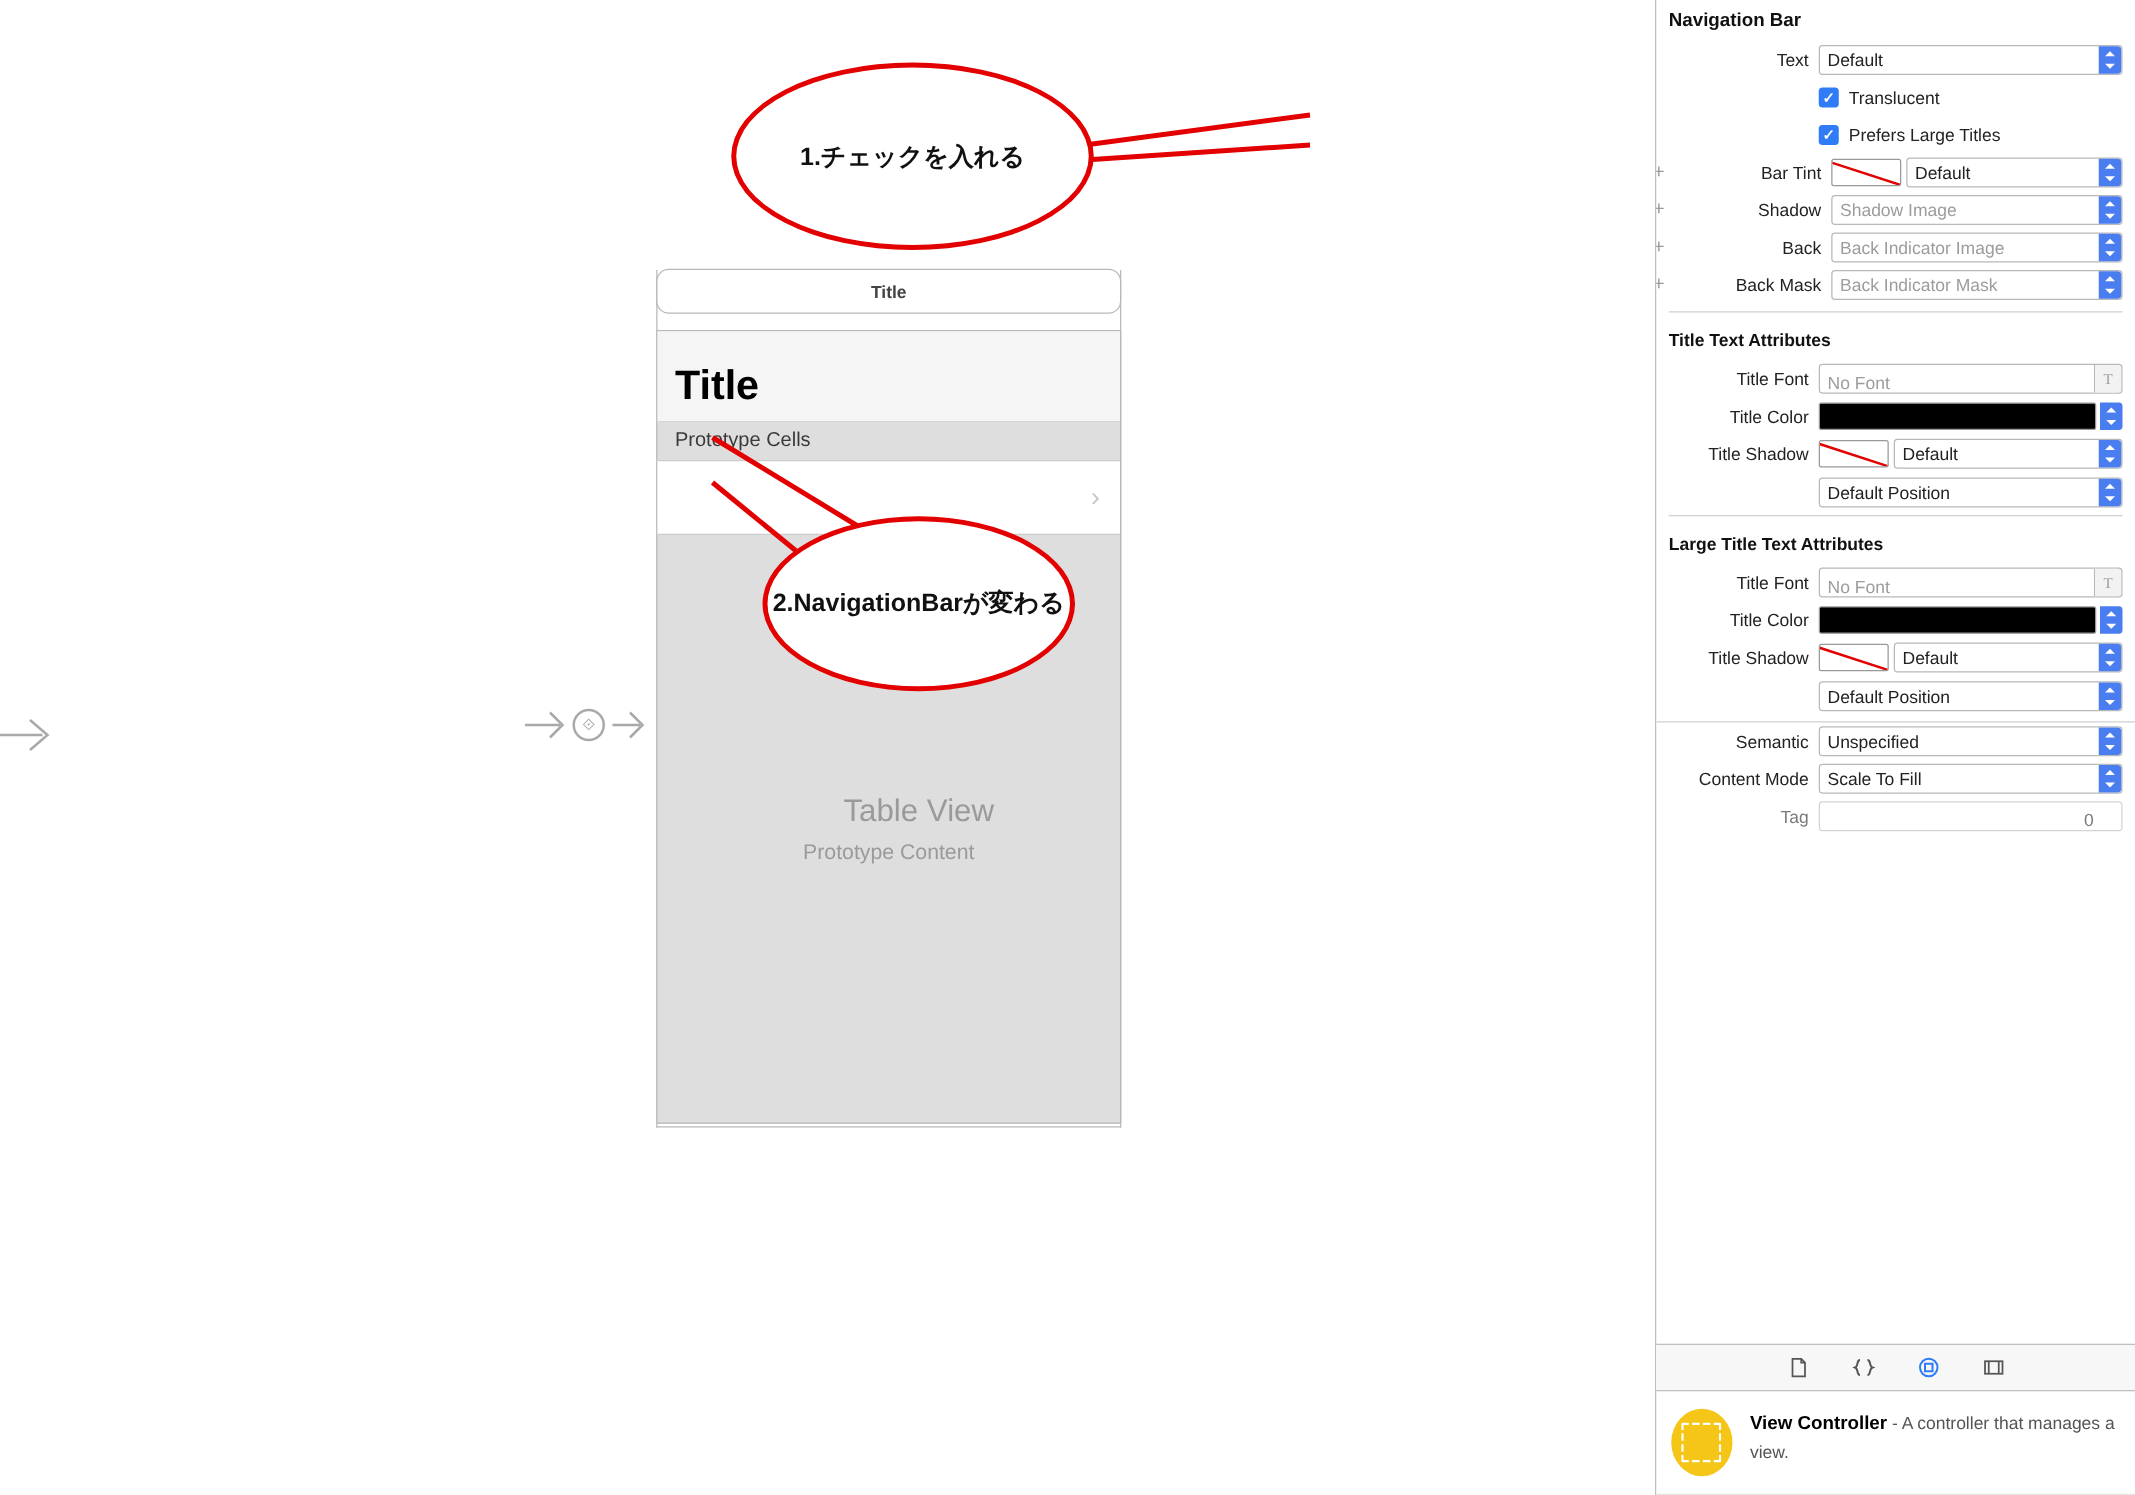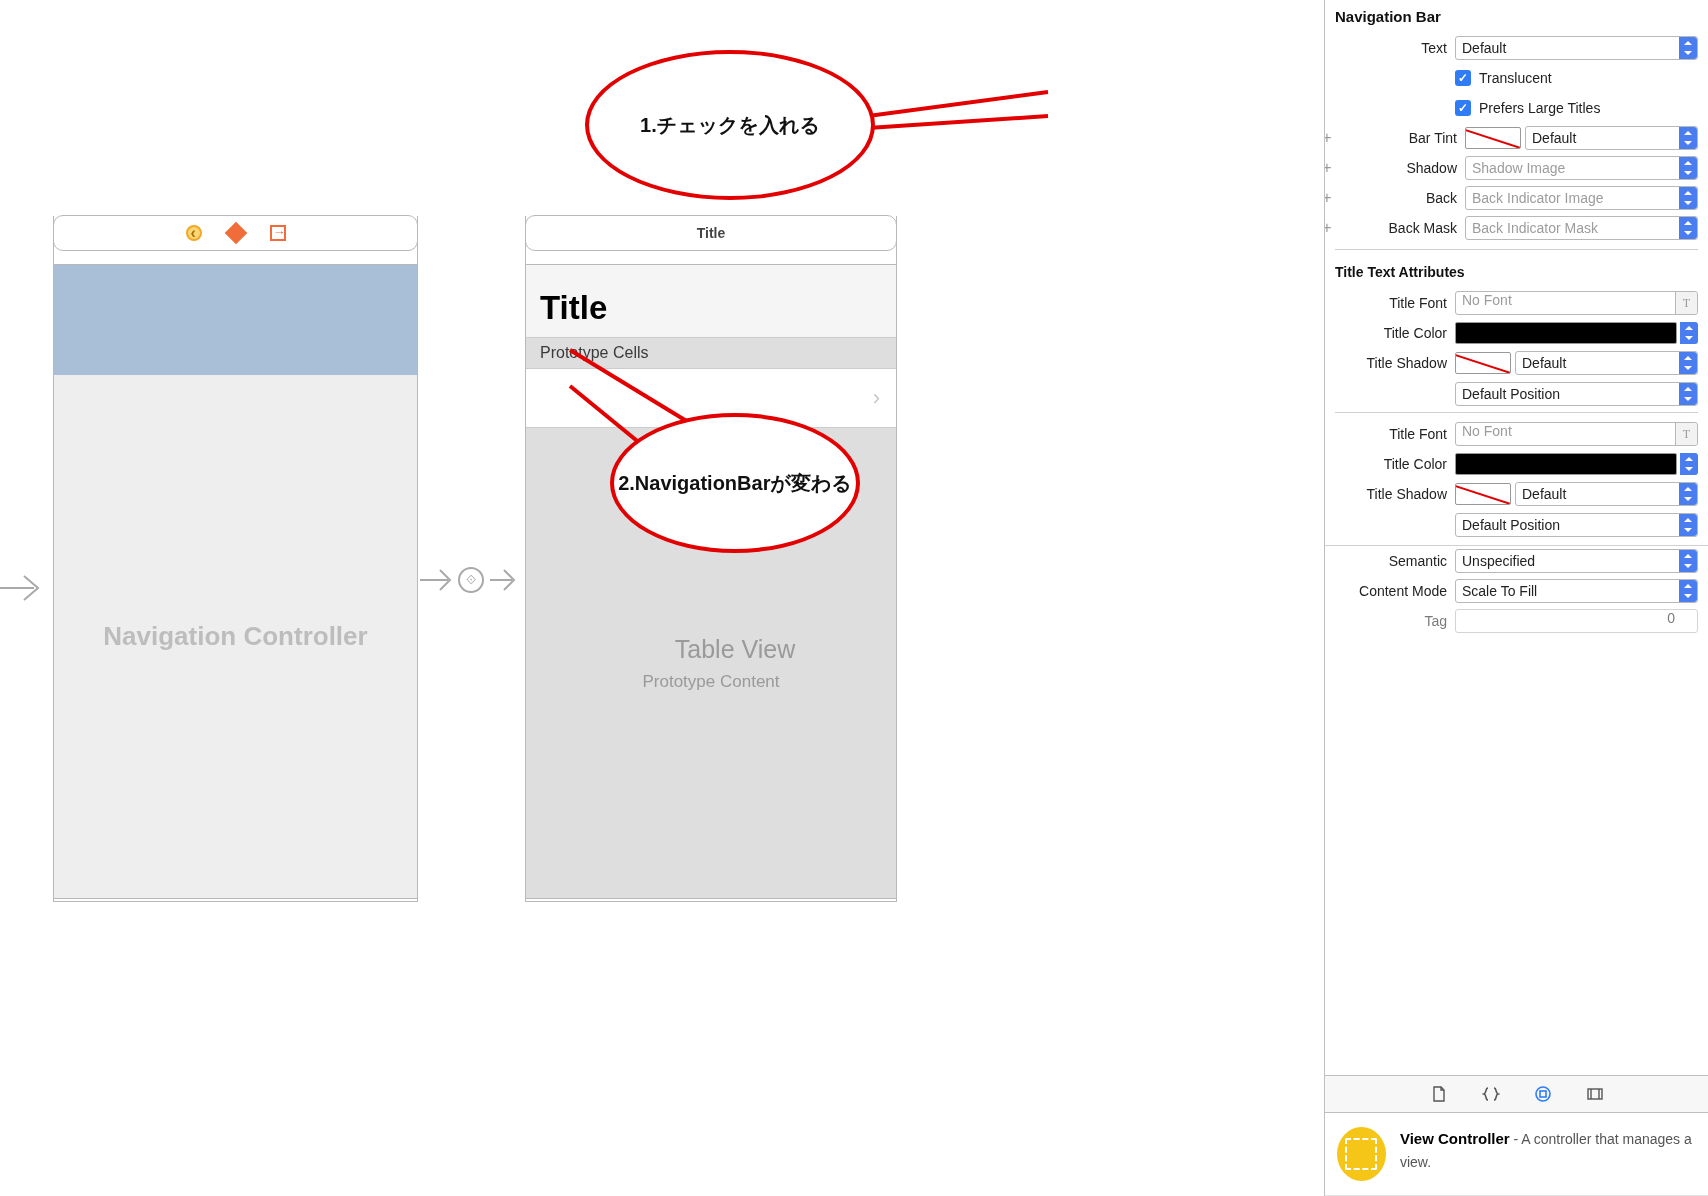--- a/index.html
+++ b/index.html
@@ -73,21 +73,21 @@
 .swatch.none::before, .swatch.none::after { content: ""; position: absolute; width: 140%; height: 2px; background: #e20000; top: 50%; left: -20%; }
 .swatch.none::before { transform: rotate(18deg); }
 .swatch.none::after { display: none; }
 .swatch.black { background: #000; }
 
 .color-row .swatch { flex: 1; }
 .color-cap { width: 18px; height: 22px; background: #4a7ef0; border-radius: 0 3px 3px 0; margin-left: -1px; display: flex; align-items: center; justify-content: center; position: relative; }
 .color-cap::before { content: ""; width: 0; height: 0; border-left: 4px solid transparent; border-right: 4px solid transparent; border-bottom: 4px solid #fff; position: absolute; top: 4px; }
 .color-cap::after  { content: ""; width: 0; height: 0; border-left: 4px solid transparent; border-right: 4px solid transparent; border-top: 4px solid #fff; position: absolute; bottom: 4px; }
 
-.text-input { flex: 1; height: 24px; border: 1px solid #b8b8b8; border-radius: 3px; padding: 0 26px 0 6px; font-size: 14px; color: #9c9c9c; position: relative; display: flex; align-items: flex-start; }
+.text-input { flex: 1; height: 24px; border: 1px solid #b8b8b8; border-radius: 3px; padding: 0 26px 0 6px; font-size: 14px; color: #9c9c9c; position: relative; display: flex; align-items: flex-end; }
 .text-input .font-cap { position: absolute; right: 0; top: 0; width: 22px; height: 100%; border-left: 1px solid #b8b8b8; display: flex; align-items: center; justify-content: center; font-size: 12px; font-family: serif; background: #f2f2f2; border-radius: 0 3px 3px 0; }
 
 .insp-row-stack { padding-left: 130px; padding-right: 10px; margin-top: 4px; }
 
 
 .lib-tabs { height: 38px; border-top: 1px solid #bfbfbf; border-bottom: 1px solid #bfbfbf; display: flex; align-items: center; justify-content: center; gap: 30px; background: #f7f7f7; }
 .lib-tabs .tab { width: 22px; height: 22px; display: inline-flex; align-items: center; justify-content: center; color: #555; }
 .lib-tabs .tab.active { color: #2f7cf6; }
 
 .lib-item { padding: 14px 12px; display: flex; gap: 14px; align-items: flex-start; border-bottom: 1px solid #e3e3e3; }
@@ -109,39 +109,20 @@
 
 <div class="canvas">
 
   <div class="arrow-in">
     <svg viewBox="0 0 46 40">
         <line x1="0" y1="20" x2="34" y2="20"></line>
         <polyline points="24,8 38,20 24,32"></polyline>
       </svg>
   </div>
 
-  <div class="scene nav-scene">
-    <div class="scene-header">
-      <div class="scene-icons">
-        <span class="ic">
-            <span class="ic-circle"></span>
-          </span>
-        <span class="ic">
-            <span class="ic-cube"></span>
-          </span>
-        <span class="ic">
-            <span class="ic-exit"></span>
-          </span>
-      </div>
-    </div>
-    <div class="nav-body">
-      <div class="status-bar"></div>
-      <div class="center-label">Navigation Controller</div>
-    </div>
-  </div>
 
   <div class="arrow-mid">
     <svg width="38" height="40" viewBox="0 0 38 40">
         <line x1="0" y1="20" x2="28" y2="20"></line>
         <polyline points="20,10 30,20 20,30"></polyline>
       </svg>
     <span class="link-circle">⟐</span>
     <svg width="38" height="40" viewBox="0 0 38 40">
         <line x1="6" y1="20" x2="28" y2="20"></line>
         <polyline points="20,10 30,20 20,30"></polyline>
@@ -297,20 +278,21 @@
       </div>
     </div>
     <div class="insp-row-stack">
       <div class="select">
           <span>Default Position</span>
           <span class="cap"></span>
         </div>
     </div>
 
     <div class="section-sep"></div>
+    <div class="section-h" style="font-size:14px; font-weight:700;">Large Title Text Attributes</div>
 
     <div class="row">
       <div class="lbl">Title Font</div>
       <div class="ctrl">
           <div class="text-input">
             <span>No Font</span>
             <span class="font-cap">T</span>
           </div>
         </div>
     </div>

